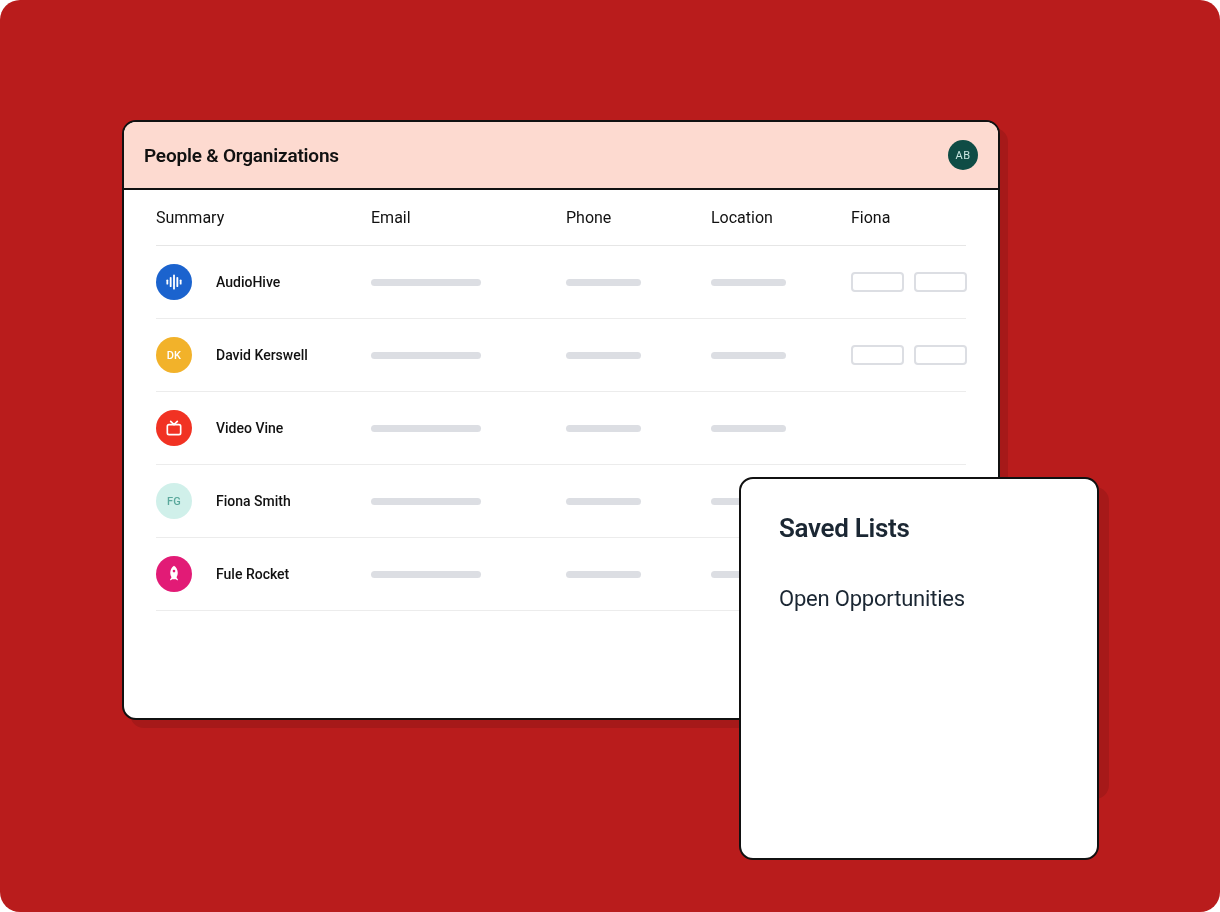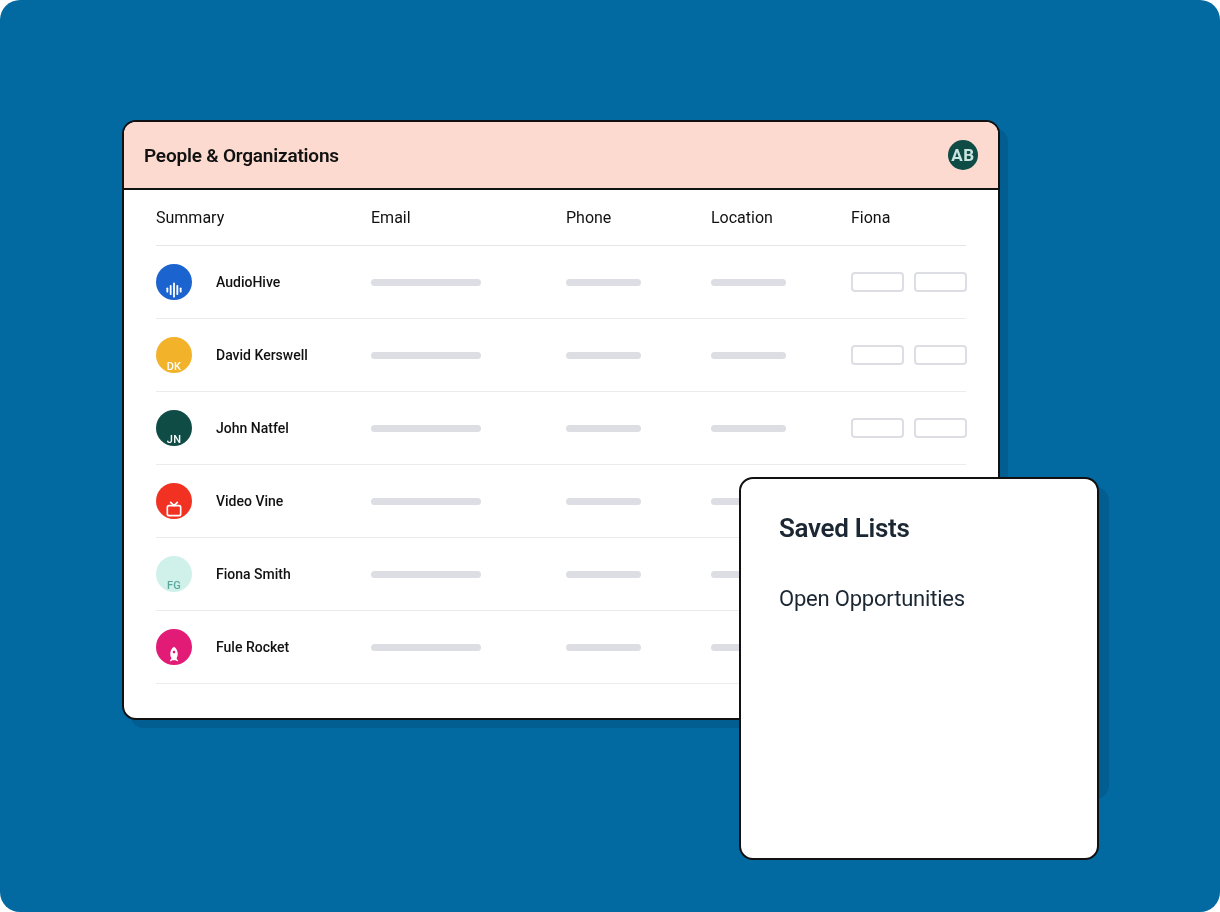--- a/index.html
+++ b/index.html
@@ -4,21 +4,21 @@
 <style>
   * { box-sizing: border-box; margin: 0; padding: 0; }
   html, body { width: 1220px; height: 912px; }
   body {
     font-family: -apple-system, BlinkMacSystemFont, "Segoe UI", Roboto, "Helvetica Neue", Arial, sans-serif;
     background: #ffffff;
   }
   .canvas {
     width: 1220px;
     height: 912px;
-    background: #0369a1;
+    background: #b91c1c;
     border-radius: 20px;
     position: relative;
   }
 
   
   .panel-shadow {
     position: absolute;
     left: 130px;
     top: 128px;
     width: 878px;
@@ -54,22 +54,22 @@
   }
   .avatar-badge {
     width: 30px;
     height: 30px;
     border-radius: 50%;
     background: #0f4c45;
     color: #c9e6e1;
     display: flex;
     align-items: center;
     justify-content: center;
-    font-size: 17px;
-    font-weight: 700;
+    font-size: 11px;
+    font-weight: 400;
     letter-spacing: 0.5px;
   }
 
   
   .table {
     padding: 0 32px;
   }
   .thead {
     display: grid;
     grid-template-columns: 215px 195px 145px 140px 140px;
@@ -92,21 +92,21 @@
   .cell-summary {
     display: flex;
     align-items: center;
     gap: 12px;
   }
   .row-avatar {
     width: 36px;
     height: 36px;
     border-radius: 50%;
     display: flex;
-    align-items: flex-end;
+    align-items: center;
     justify-content: center;
     flex-shrink: 0;
   }
   .row-avatar svg { width: 20px; height: 20px; }
   .row-avatar-text {
     font-size: 11px;
     font-weight: 500;
     letter-spacing: 0.3px;
   }
   .row-name {
@@ -247,43 +247,20 @@
             </div>
             <div>
               <div class="tag-group">
                 <div class="tag-pill"></div>
                 <div class="tag-pill"></div>
               </div>
             </div>
           </div>
           <div class="trow">
             <div class="cell-summary">
-              <div class="row-avatar" style="background: rgb(15, 76, 69);">
-                <span class="row-avatar-text" style="color: rgb(255, 255, 255);">JN</span>
-              </div>
-              <span class="row-name">John Natfel</span>
-            </div>
-            <div>
-              <div class="skel skel-email"></div>
-            </div>
-            <div>
-              <div class="skel skel-phone"></div>
-            </div>
-            <div>
-              <div class="skel skel-loc"></div>
-            </div>
-            <div>
-              <div class="tag-group">
-                <div class="tag-pill"></div>
-                <div class="tag-pill"></div>
-              </div>
-            </div>
-          </div>
-          <div class="trow">
-            <div class="cell-summary">
               <div class="row-avatar" style="background: rgb(241, 50, 35);">
                 <svg viewBox="0 0 24 24" fill="none" stroke="#ffffff" stroke-width="2" stroke-linecap="round" stroke-linejoin="round">
                   <rect x="4" y="8" width="16" height="12" rx="2"></rect>
                   <polyline points="8 4 12 8 16 4"></polyline>
                 </svg>
               </div>
               <span class="row-name">Video Vine</span>
             </div>
             <div>
               <div class="skel skel-email"></div>

